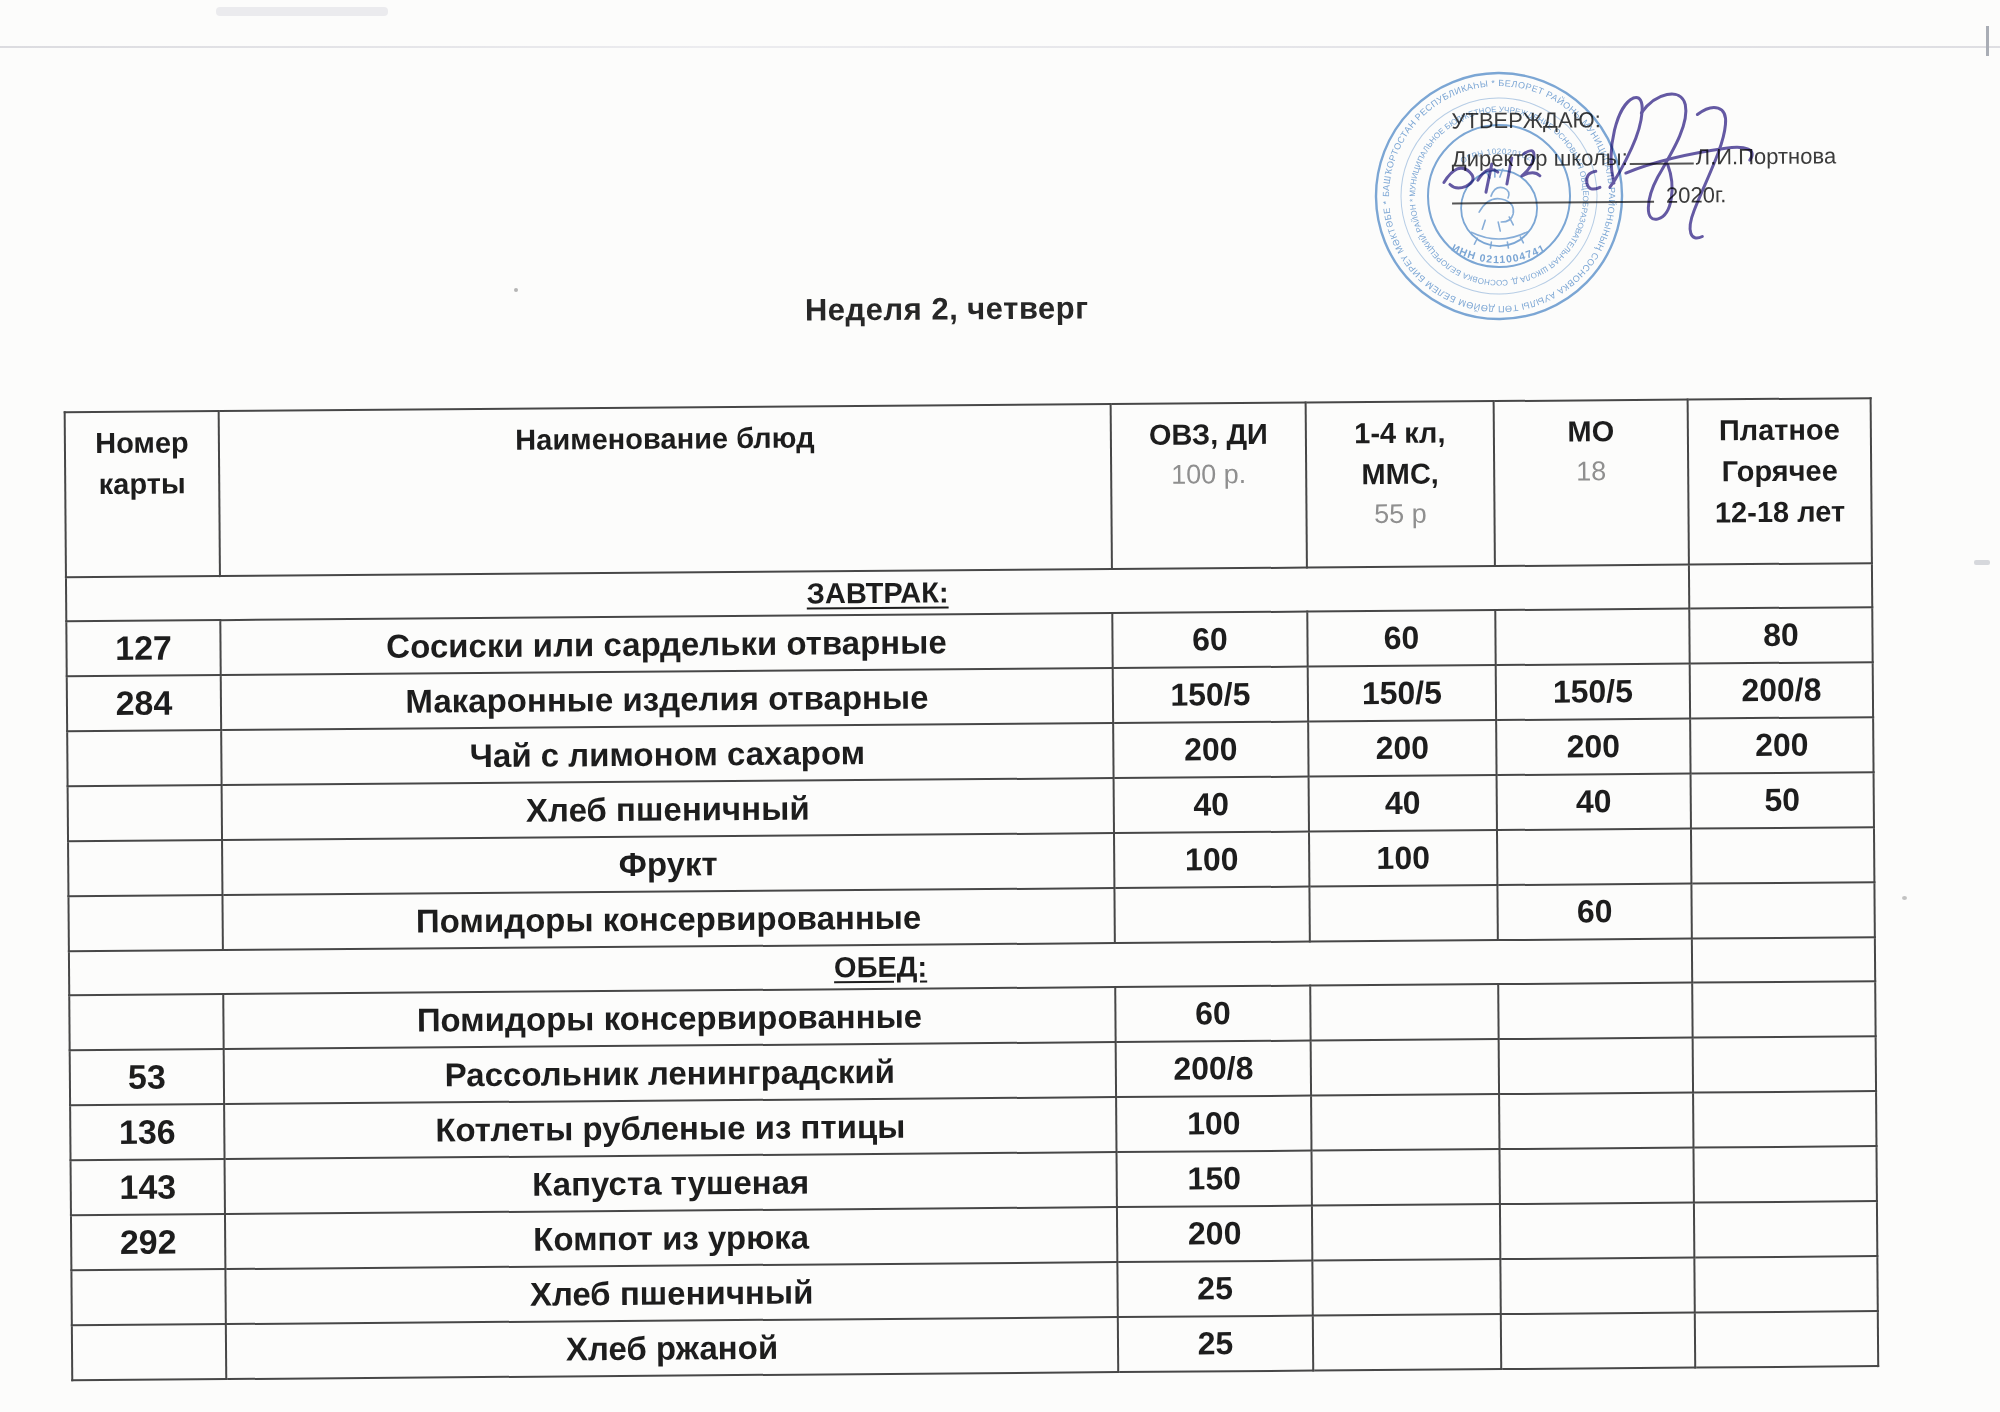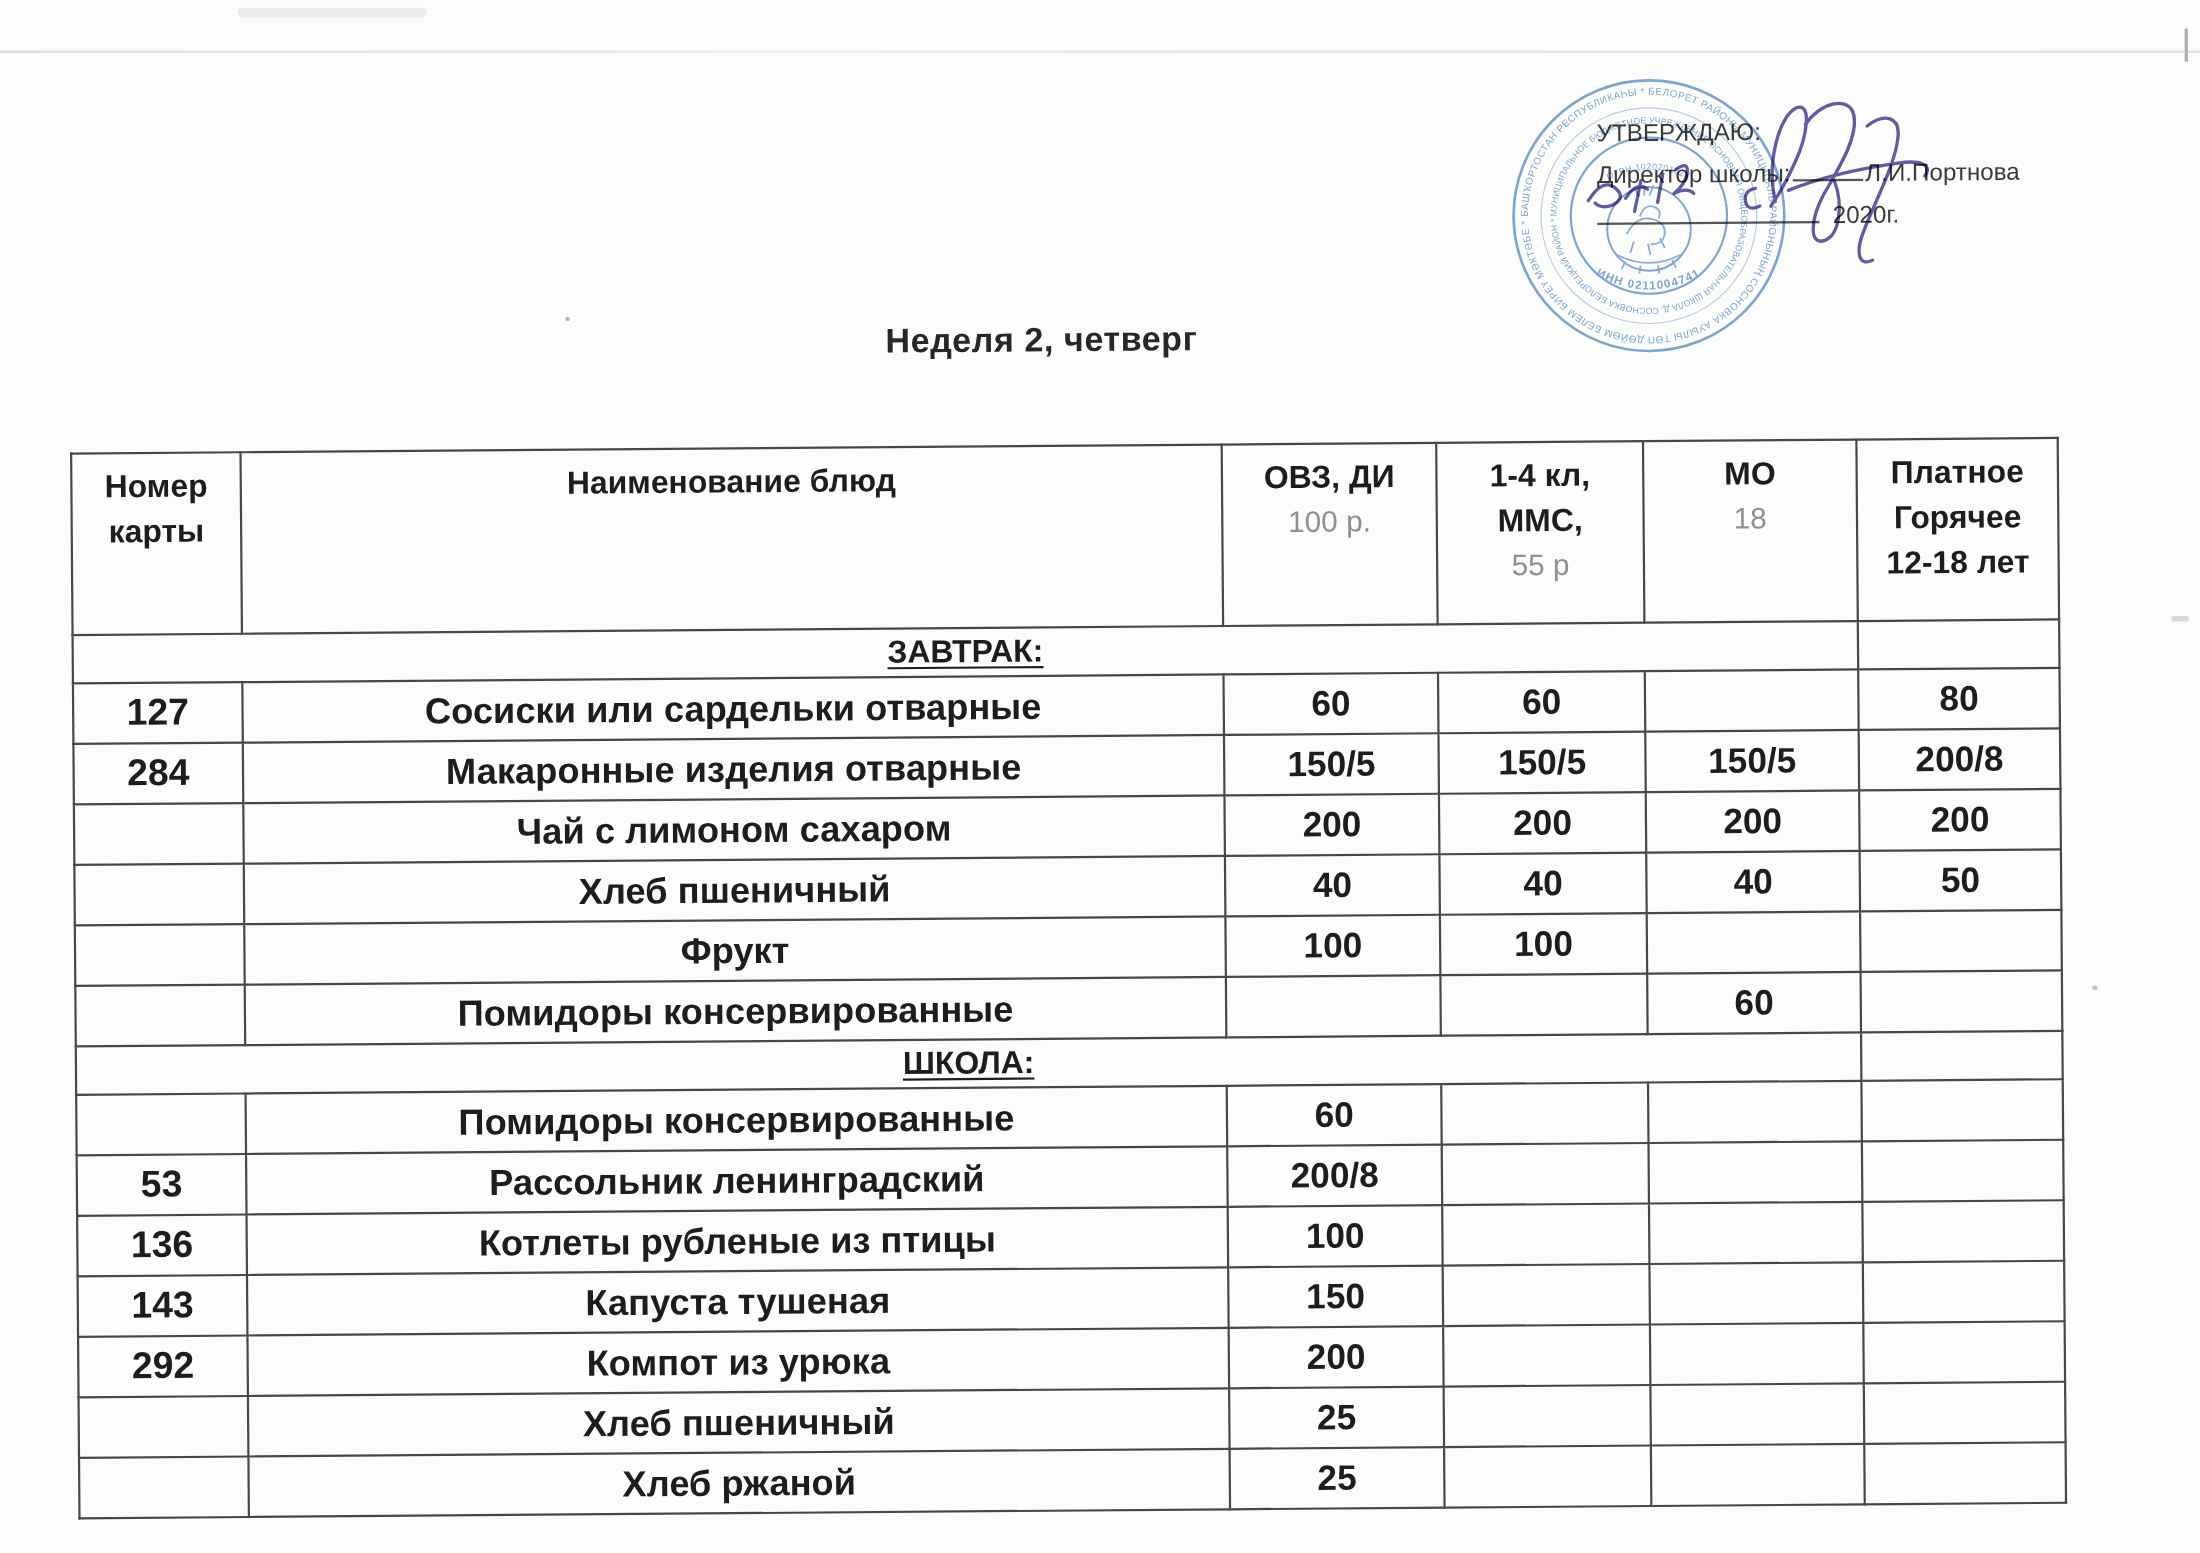--- a/index.html
+++ b/index.html
@@ -208,21 +208,21 @@
           </tr>
           <tr class="dish-row">
             <td class="num-cell"></td>
             <td class="name-cell">Помидоры консервированные</td>
             <td class="val-cell"></td>
             <td class="val-cell"></td>
             <td class="val-cell">60</td>
             <td class="val-cell"></td>
           </tr>
           <tr class="section-row">
-            <td colspan="5"><span class="section-label">ШКОЛА:</span></td>
+            <td colspan="5"><span class="section-label">ОБЕД:</span></td>
             <td></td>
           </tr>
           <tr class="dish-row">
             <td class="num-cell"></td>
             <td class="name-cell">Помидоры консервированные</td>
             <td class="val-cell">60</td>
             <td class="val-cell"></td>
             <td class="val-cell"></td>
             <td class="val-cell"></td>
           </tr>

